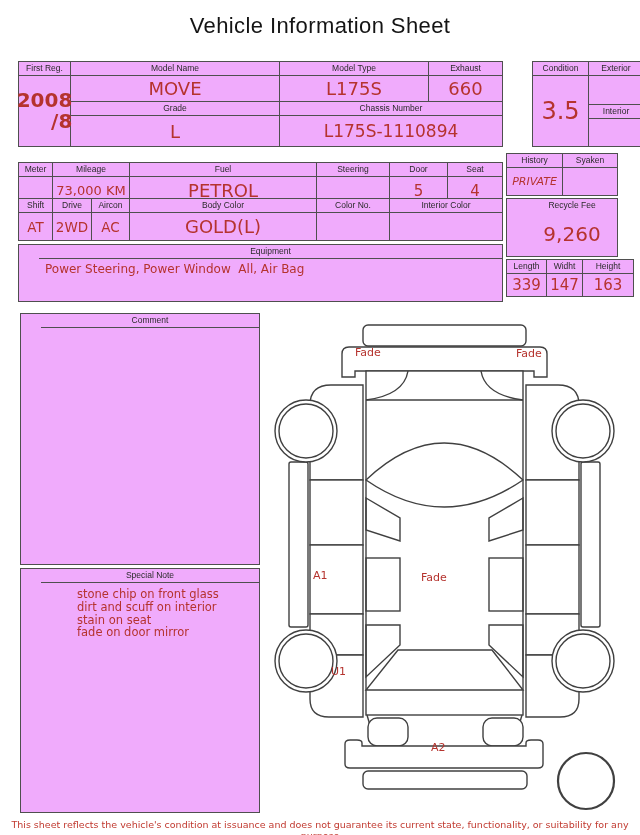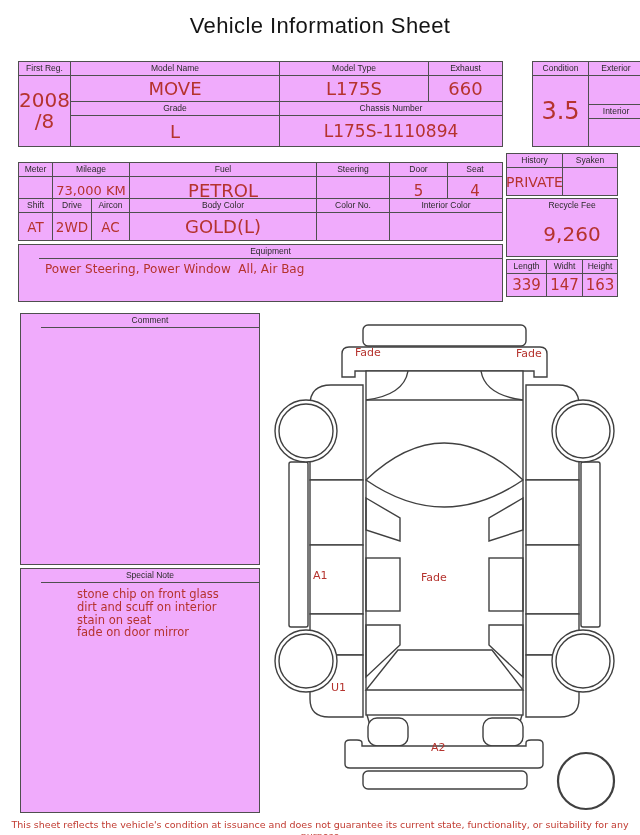--- a/index.html
+++ b/index.html
@@ -22,23 +22,23 @@
       font-size:8.5px;color:#2a2a2a;text-align:center;white-space:nowrap;overflow:hidden;}
   .hd.nl{border-bottom:none;}
   .val{flex:1;display:flex;align-items:center;justify-content:center;
        color:var(--red);font-family:"DejaVu Sans",sans-serif;}
   .f18{font-size:18px;}
   .f17{font-size:17px;}
   .f20{font-size:20px;}
   .f15{font-size:15px;}
   .f14{font-size:13.5px;}
   .f13{font-size:13px;}
-  .f11{font-size:14px;}
+  .f11{font-size:11px;font-style:italic;}
   .f24{font-size:24px;text-align:right;}
-  .firstreg{line-height:21px;font-size:20px;text-align:center;}
+  .firstreg{line-height:21px;font-size:20px;text-align:right;font-weight:bold;}
   .equip-val{padding:3px 6px;font-size:12px;color:var(--red);
              font-family:"DejaVu Sans",sans-serif;white-space:pre-wrap;line-height:14px;}
   .note-lines{padding:5px 8px;color:var(--red);font-family:"DejaVu Sans",sans-serif;
               font-size:11.5px;line-height:12.8px;margin-left:28px;}
   .footer{position:absolute;left:0;top:819px;width:100%;text-align:center;
           color:#c13a30;font-size:9.5px;font-family:"DejaVu Sans",sans-serif;}
   .diagram{position:absolute;left:265px;top:315px;width:370px;height:500px;}
   .dlabel{position:absolute;color:var(--red);font-size:11px;line-height:11px;
           font-family:"DejaVu Sans",sans-serif;white-space:nowrap;}
   svg .ln{fill:none;stroke:#404040;stroke-width:1.4;}
@@ -170,21 +170,21 @@
   <div class="box vbox" style="left:506px;top:198px;width:112px;height:59px">
     <div class="hd nl">Recycle Fee</div>
     <div class="val f20">9,260</div>
   </div>
 
   <div class="box vbox" style="left:18px;top:244px;width:485px;height:58px">
     <div class="hd">Equipment</div>
     <div class="equip-val">Power Steering, Power Window  All, Air Bag</div>
   </div>
 
-  <div class="box" style="left:506px;top:259px;width:112px;height:38px">
+  <div class="box" style="left:506px;top:259px;width:128px;height:38px">
     <div class="col" style="width:40px">
       <div class="hd">Length</div>
       <div class="val f15">339</div>
     </div>
     <div class="col" style="width:36px">
       <div class="hd">Widht</div>
       <div class="val f15">147</div>
     </div>
     <div class="col last" style="flex:1">
       <div class="hd">Height</div>
@@ -256,19 +256,19 @@
       <rect class="fl" x="103" y="403" width="40" height="28" rx="9"></rect>
       <rect class="fl" x="218" y="403" width="40" height="28" rx="9"></rect>
       <path class="fl" d="M80,449 Q80,453 85,453 H273 Q278,453 278,449 V429 Q278,425 273,425 H266 Q261,425 261,428 V431 H97 V428 Q97,425 92,425 H85 Q80,425 80,429 Z"></path>
       <rect class="fl" x="98" y="456" width="164" height="18" rx="5"></rect>
       <circle class="fl" cx="321" cy="466" r="28" style="stroke-width:2.2"></circle>
     </svg>
     <span class="dlabel" style="left:90px;top:32px">Fade</span>
     <span class="dlabel" style="left:251px;top:33px">Fade</span>
     <span class="dlabel" style="left:48px;top:255px">A1</span>
     <span class="dlabel" style="left:156px;top:257px">Fade</span>
-    <span class="dlabel" style="left:66px;top:367px">U1</span>
+    <span class="dlabel" style="left:66px;top:351px">U1</span>
     <span class="dlabel" style="left:166px;top:427px">A2</span>
   </div>
 
   <div class="footer">This sheet reflects the vehicle's condition at issuance and does not guarantee its current state, functionality, or suitability for any purpose</div>
 
 </div>
 
 </body></html>

